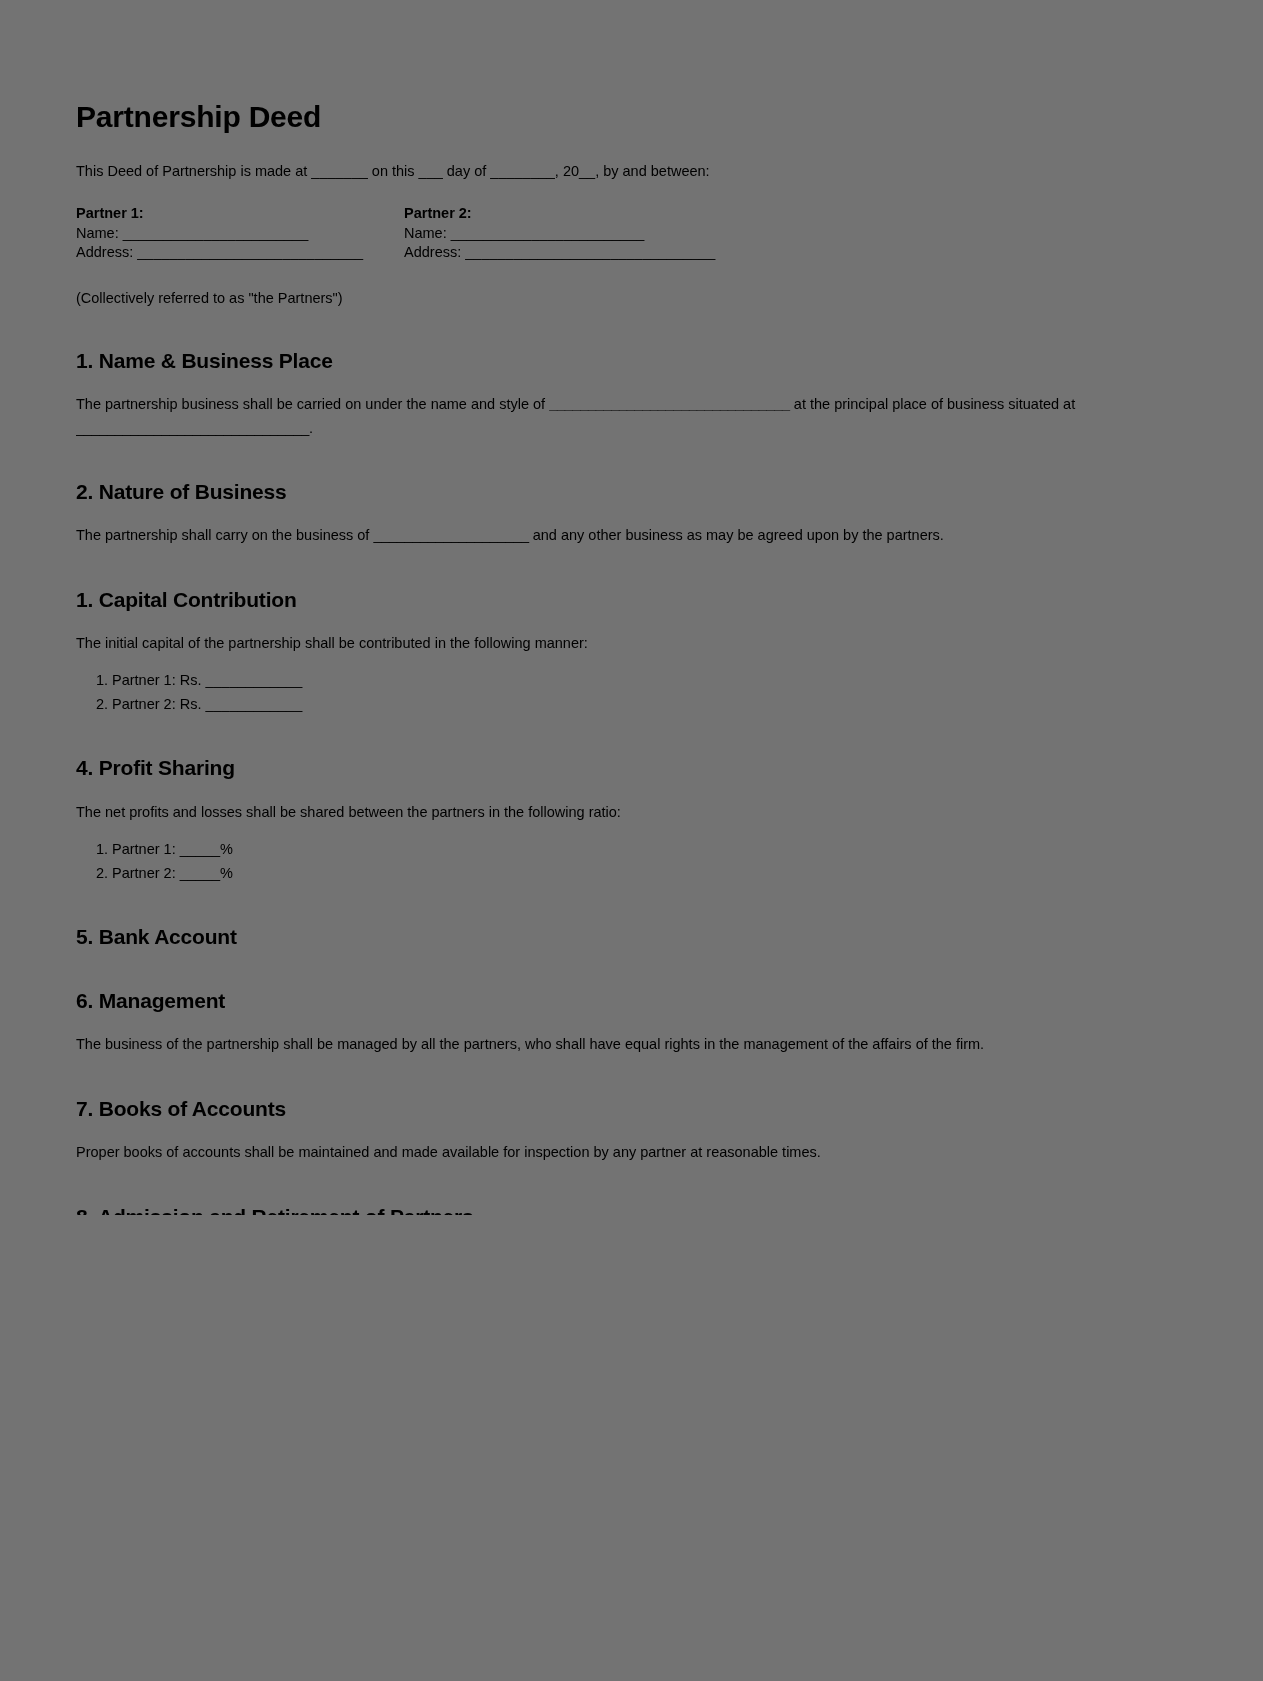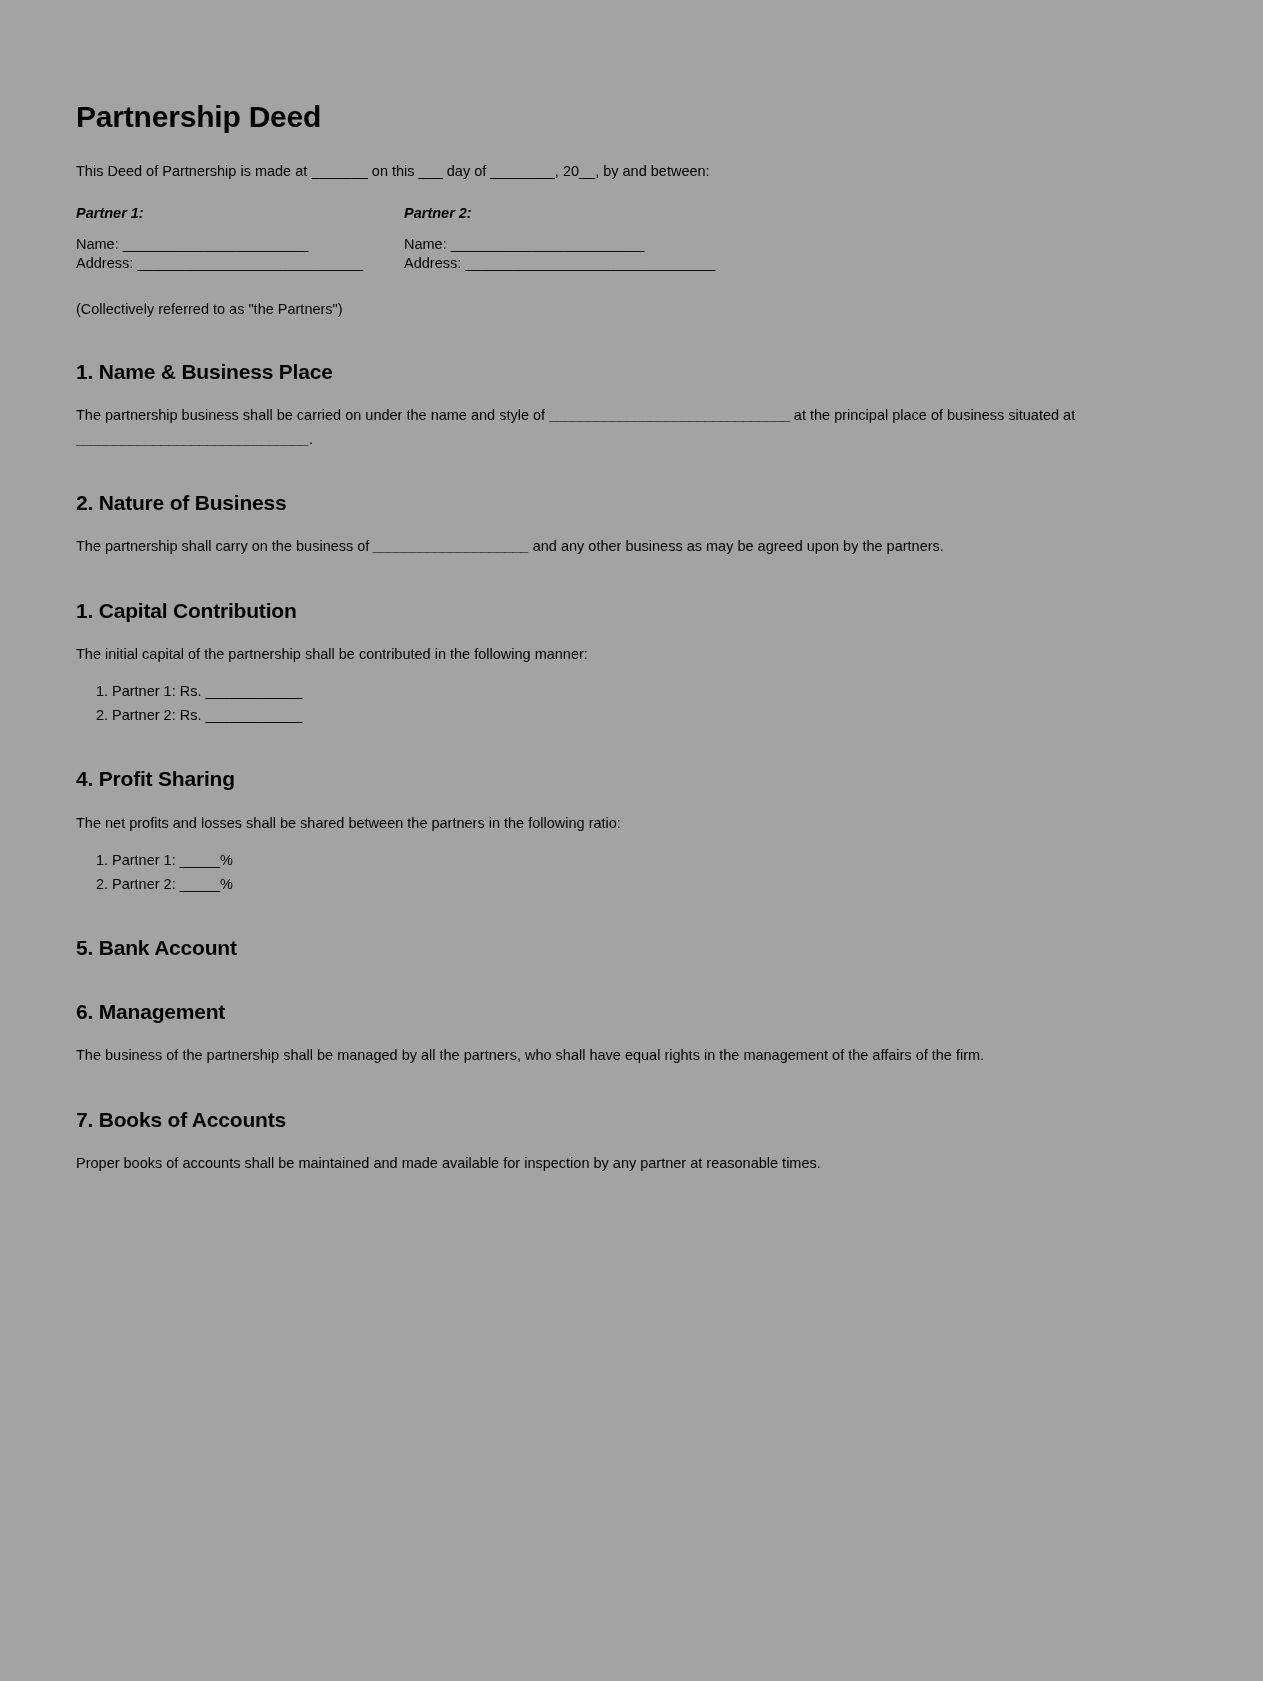--- a/index.html
+++ b/index.html
@@ -8,21 +8,21 @@
     background: #ffffff;
   }
   body {
     font-family: "Liberation Sans", sans-serif;
     color: #000000;
   }
   .page {
     position: relative;
     width: 1263px;
     height: 1681px;
-    background: #a3a3a3;
+    background: #737373;
     overflow: hidden;
     box-sizing: border-box;
   }
   .doc {
     position: absolute;
     left: 76px;
     top: 100px;
     width: 1020px;
     
     height: 1115px;
@@ -45,22 +45,21 @@
     margin: 0 0 26px 0;
   }
   .partner-col {
     font-size: 14.5px;
     line-height: 1.32;
   }
   .partner-col.col1 { width: 328px; }
   .partner-col.col2 { width: 360px; }
   .partner-heading {
     font-weight: bold;
-    margin-bottom: 12px;
-    font-style: italic;
+    margin-bottom: 1px;
   }
   .partner-row {
     white-space: nowrap;
   }
   .collect {
     font-size: 14.5px;
     margin: 0 0 32px 0;
     line-height: 1.45;
   }
   h2.section-heading {
@@ -85,21 +84,20 @@
     line-height: 1.62;
     margin: 14px 0 0 0;
     padding-left: 36px;
   }
   ol.item-list li {
     margin: 0;
     padding: 0;
   }
   .blank {
     letter-spacing: -0.3px;
-    font-style: italic;
   }
   .blank-bold {
     font-weight: bold;
     letter-spacing: -0.3px;
     text-align: center;
   }
 </style>
 </head>
 <body>
 

